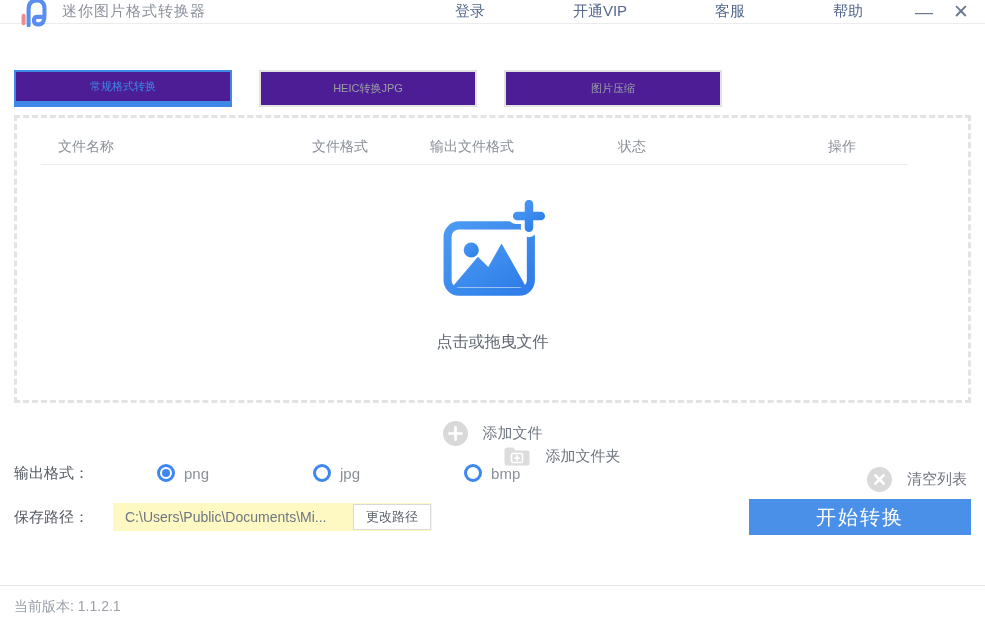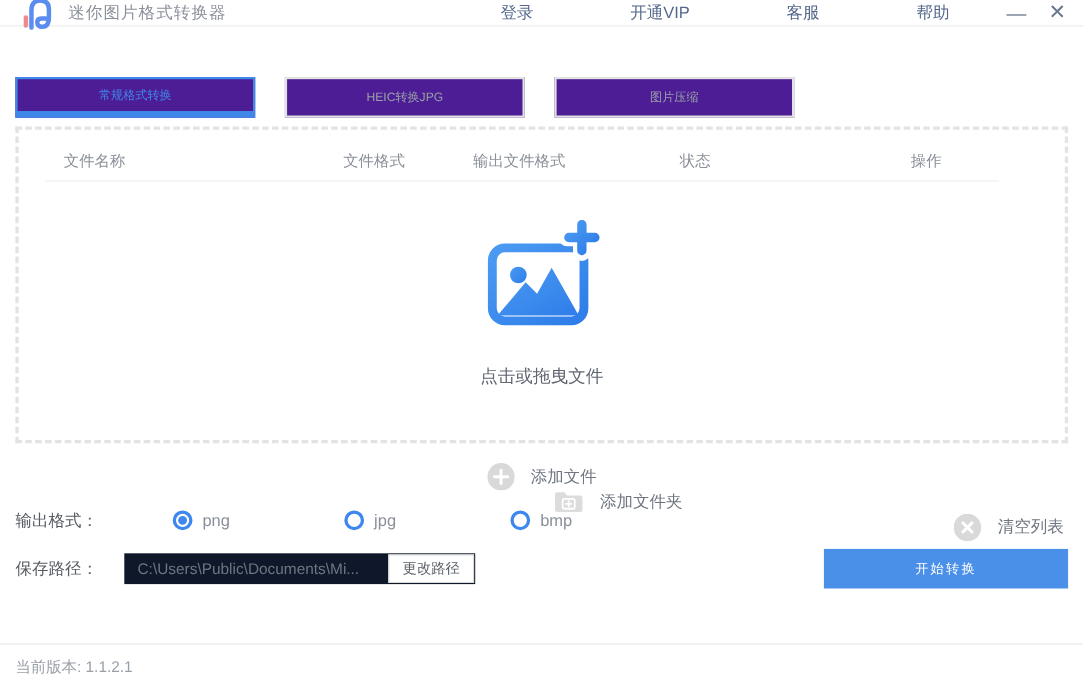--- a/index.html
+++ b/index.html
@@ -136,21 +136,21 @@
   .path-row {
     margin: 16px 14px 0;
     display: flex;
     align-items: center;
     height: 36px;
   }
   .path-box {
     margin-left: 24px;
     width: 319px;
     height: 28px;
-    background: #0f172a;
+    background: #fef9c3;
     display: flex;
     align-items: center;
     padding-left: 12px;
     position: relative;
   }
   .path-text {
     font-size: 14px;
     color: #6f7680;
     white-space: nowrap;
     overflow: hidden;
@@ -168,21 +168,21 @@
     font-size: 13px;
     color: #5a6168;
     cursor: pointer;
   }
   .convert-btn {
     margin-left: auto;
     width: 222px;
     height: 36px;
     background: #4a90e8;
     color: #ffffff;
-    font-size: 12px;
+    font-size: 20px;
     display: flex;
     align-items: center;
     justify-content: center;
     cursor: pointer;
     letter-spacing: 2px;
   }
 
   
   .footer {
     position: absolute;

